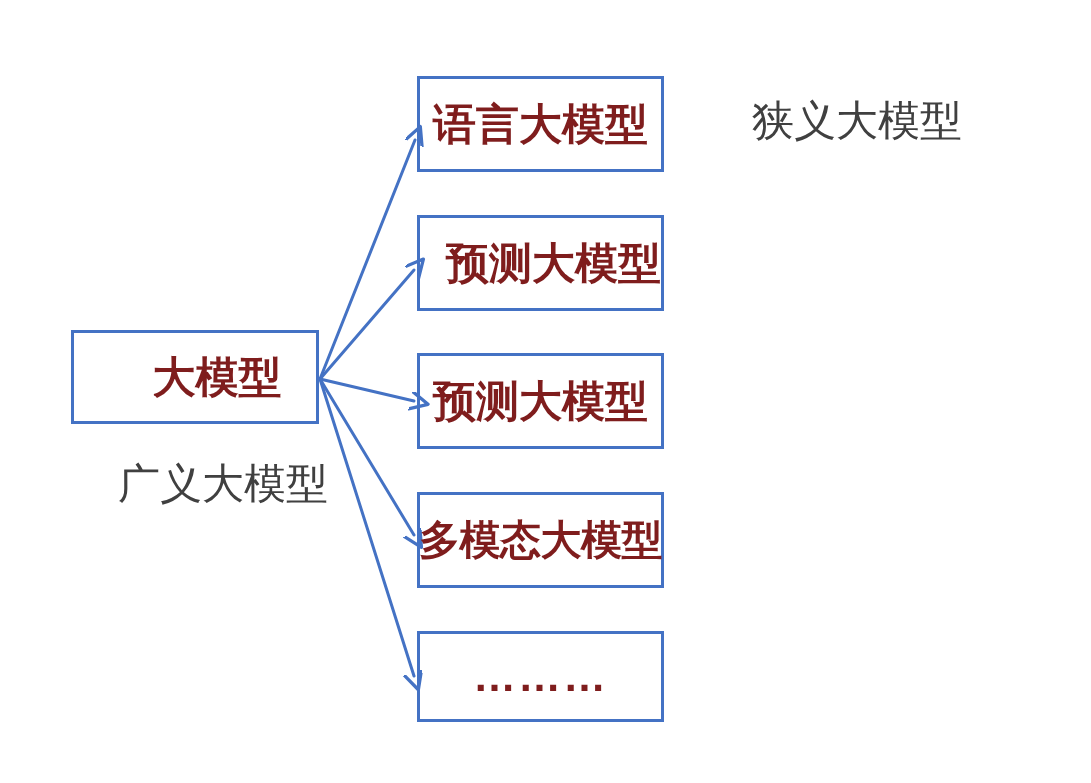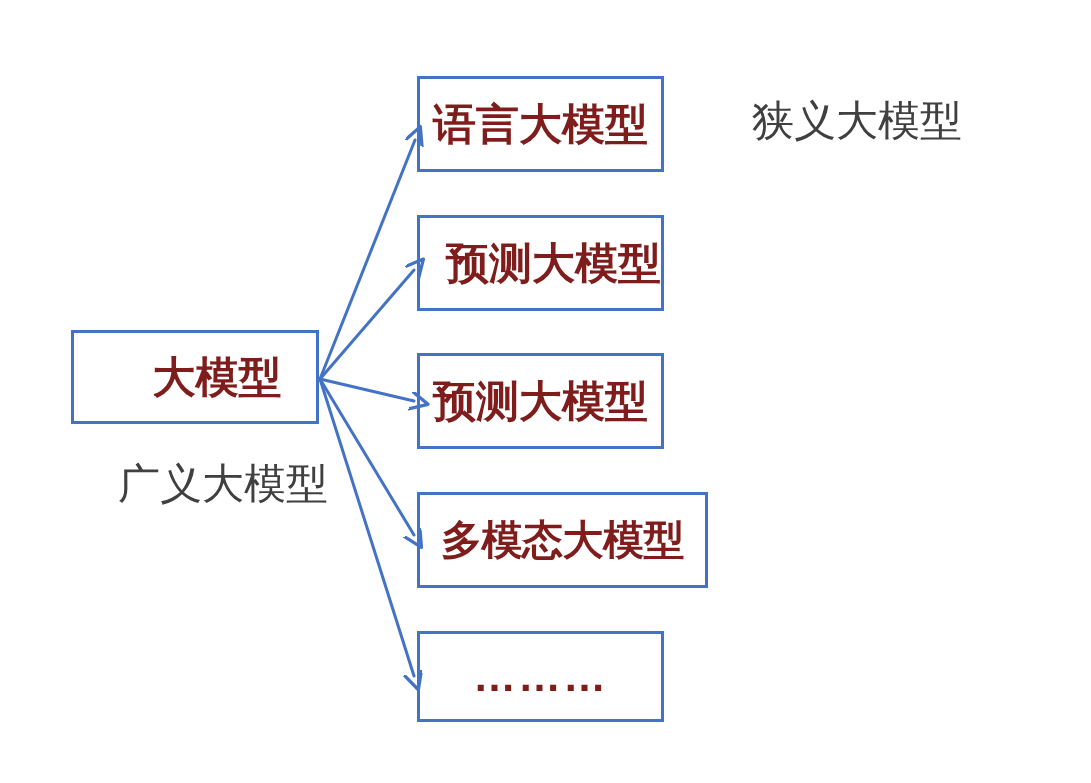--- a/index.html
+++ b/index.html
@@ -92,21 +92,21 @@
   </div>
 
   <div class="node-box" style="left:417px; top:215px; width:247px; height:96px;justify-content:flex-end;">
     <span class="node-label">预测大模型</span>
   </div>
 
   <div class="node-box" style="left:417px; top:353px; width:247px; height:96px;">
     <span class="node-label">预测大模型</span>
   </div>
 
-  <div class="node-box" style="left:417px; top:492px; width:291px; height:96px;">
+  <div class="node-box" style="left:417px; top:492px; width:247px; height:96px;">
     <span class="node-label tight">多模态大模型</span>
   </div>
 
   <div class="node-box" style="left:417px; top:631px; width:247px; height:91px;">
     <span class="node-label dots">………</span>
   </div>
 
 </div>
 
 </body></html>

